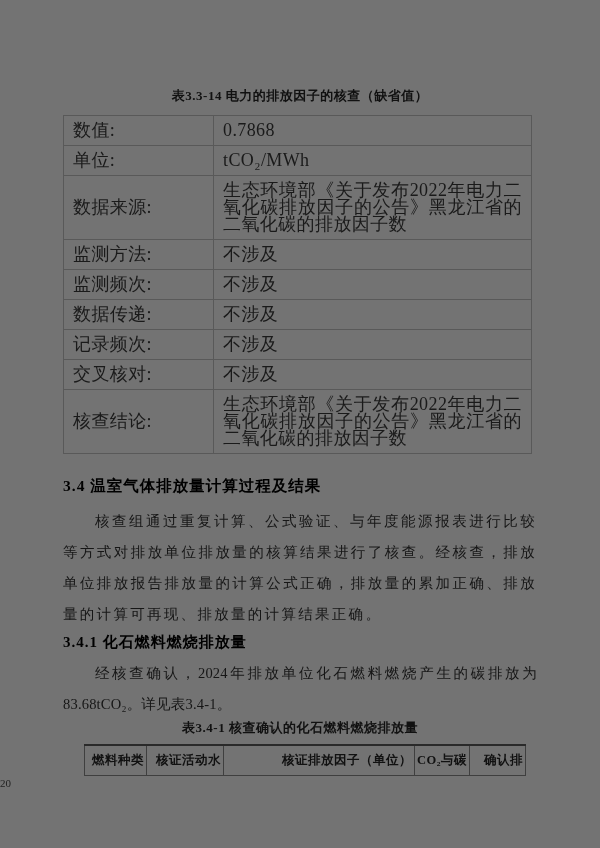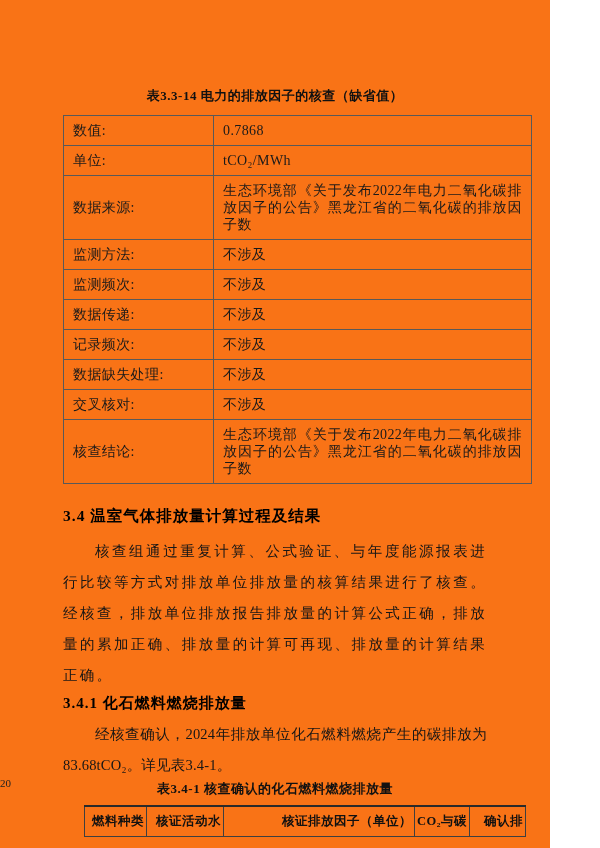--- a/index.html
+++ b/index.html
@@ -2,23 +2,23 @@
 <html><head>
 <meta charset="utf-8">
 <style>
   html, body {
     margin: 0;
     padding: 0;
     background: #ffffff;
   }
   .page {
     position: relative;
-    width: 550px;
+    width: 600px;
     height: 848px;
-    background: #f97316;
+    background: #737373;
     overflow: hidden;
     font-family: "Liberation Serif", "DejaVu Serif", serif;
     color: #1a1a1a;
   }
   .content {
     padding: 88px 63px 0 63px;
   }
   .table-title {
     font-size: 13px;
     font-weight: bold;
@@ -31,21 +31,21 @@
     margin-bottom: 11px;
   }
   
   table.kv-table {
     border-collapse: collapse;
     table-layout: fixed;
     width: 469px;
   }
   table.kv-table td {
     border: 1px solid #595959;
-    font-size: 14px;
+    font-size: 18px;
     line-height: 17px;
     padding: 6px 9px;
     vertical-align: middle;
     letter-spacing: 0.4px;
   }
   table.kv-table td.kv-label {
     width: 131px;
   }
   table.kv-table tr.single td {
     height: 17px;
@@ -146,24 +146,20 @@
         </tr>
         <tr class="single">
           <td class="kv-label">数据传递:</td>
           <td class="kv-value">不涉及</td>
         </tr>
         <tr class="single">
           <td class="kv-label">记录频次:</td>
           <td class="kv-value">不涉及</td>
         </tr>
         <tr class="single">
-          <td class="kv-label">数据缺失处理:</td>
-          <td class="kv-value">不涉及</td>
-        </tr>
-        <tr class="single">
           <td class="kv-label">交叉核对:</td>
           <td class="kv-value">不涉及</td>
         </tr>
         <tr>
           <td class="kv-label">核查结论:</td>
           <td class="kv-value just">生态环境部《关于发布2022年电力二氧化碳排放因子的公告》黑龙江省的二氧化碳的排放因子数</td>
         </tr>
       </tbody>
     </table>
 

